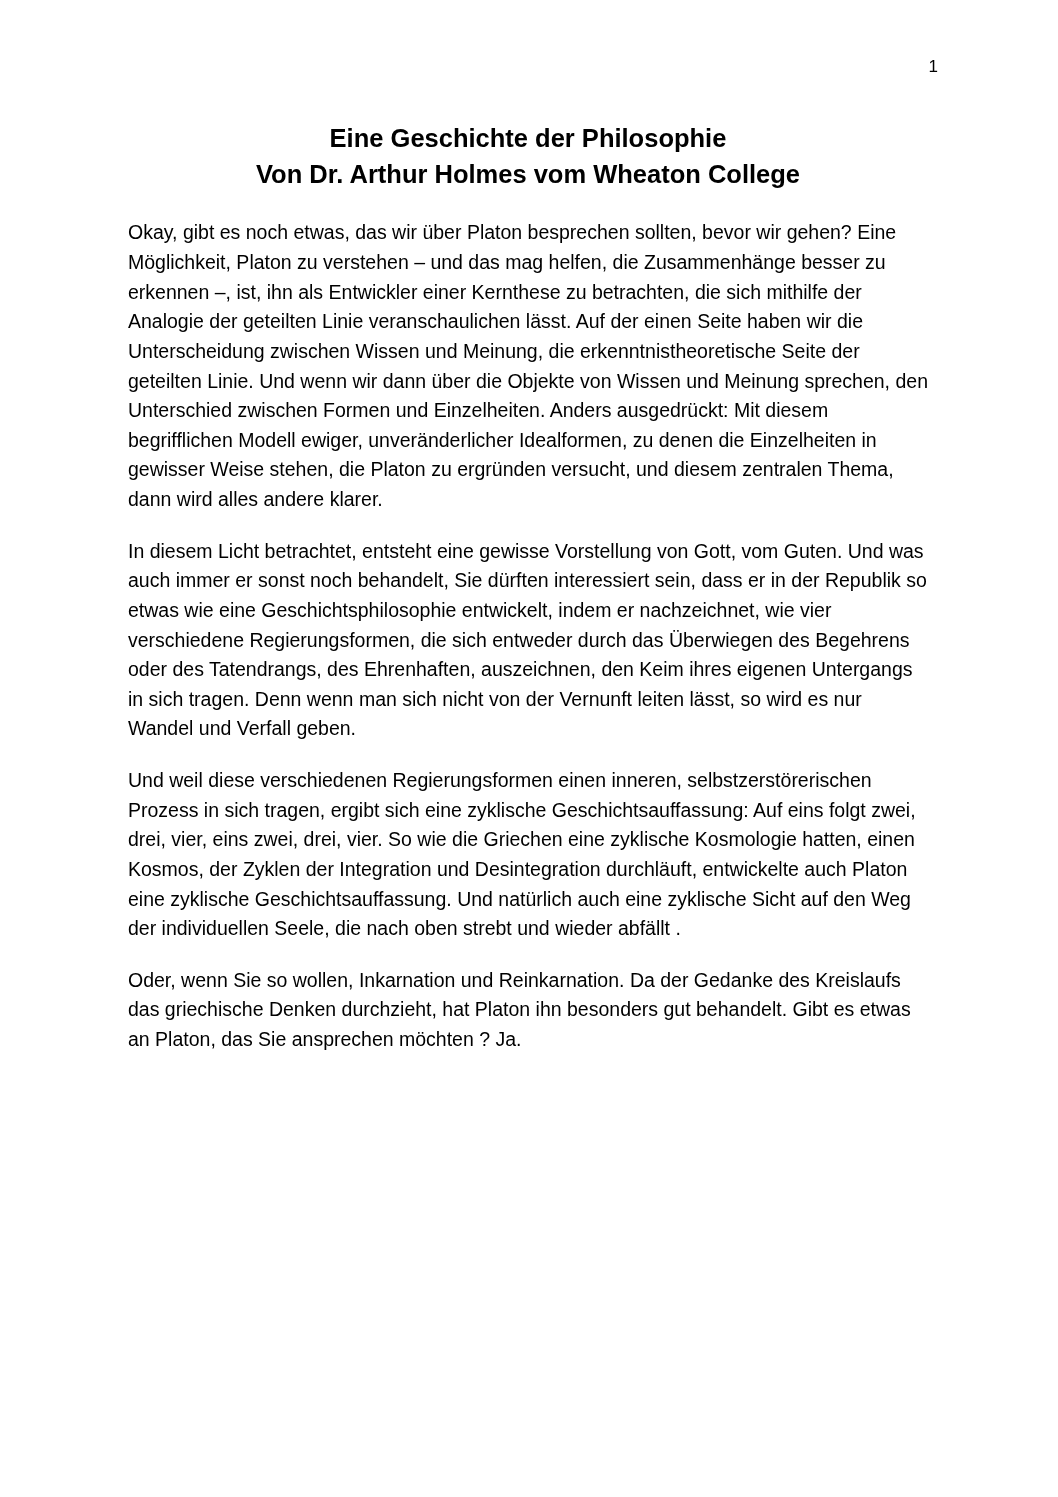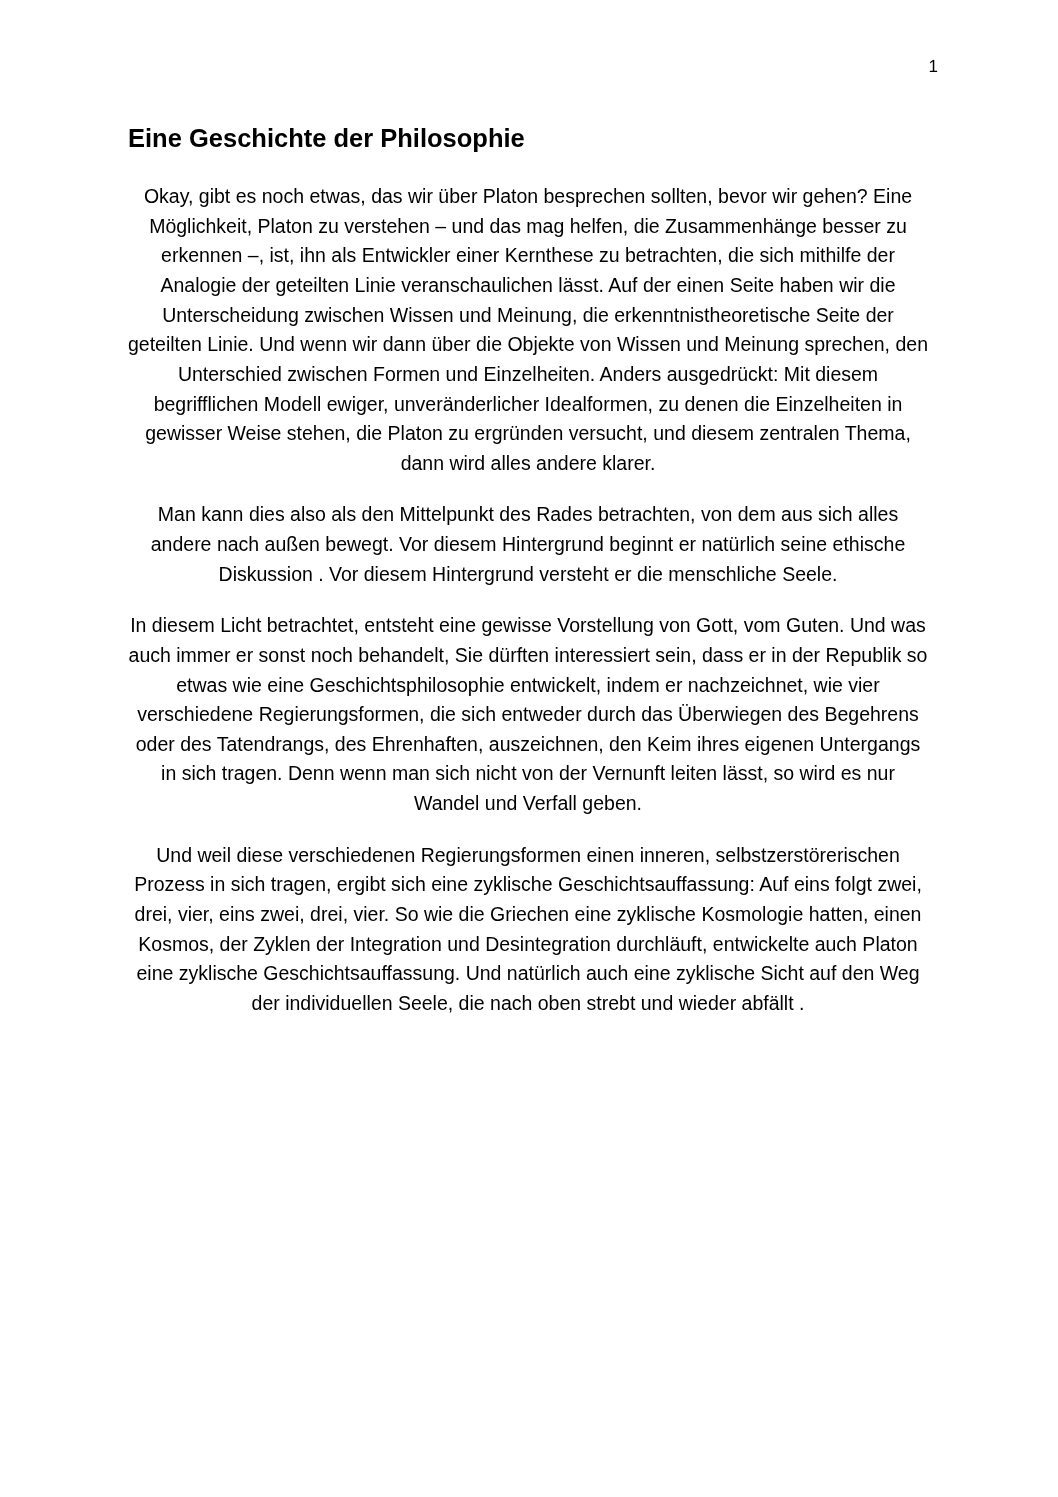--- a/index.html
+++ b/index.html
@@ -28,54 +28,55 @@
     line-height: 1;
     color: #000000;
   }
   .content {
     position: absolute;
     top: 120px;
     left: 128px;
     width: 800px;
   }
   .doc-title {
-    text-align: left;
+    text-align: center;
     font-weight: bold;
     font-size: 25.5px;
     line-height: 1.42;
     margin: 0 0 4px 0;
   }
   .doc-title .line {
     display: block;
     white-space: nowrap;
   }
   .body-text {
     margin: 22px 0 0 0;
     font-size: 19.5px;
     line-height: 1.52;
-    text-align: center;
+    text-align: left;
     color: #000000;
   }
   .body-text:first-of-type {
     margin-top: 26px;
   }
 </style>
 </head>
 <body>
 
 <div class="page">
 
   <div class="page-number">1</div>
 
   <div class="content">
 
     <h1 class="doc-title">
       <span class="line">Eine Geschichte der Philosophie</span>
+      <span class="line">Von Dr. Arthur Holmes vom Wheaton College</span>
     </h1>
 
     <p class="body-text">Okay, gibt es noch etwas, das wir über Platon besprechen sollten, bevor wir gehen? Eine Möglichkeit, Platon zu verstehen – und das mag helfen, die Zusammenhänge besser zu erkennen –, ist, ihn als Entwickler einer Kernthese zu betrachten, die sich mithilfe der Analogie der geteilten Linie veranschaulichen lässt. Auf der einen Seite haben wir die Unterscheidung zwischen Wissen und Meinung, die erkenntnistheoretische Seite der geteilten Linie. Und wenn wir dann über die Objekte von Wissen und Meinung sprechen, den Unterschied zwischen Formen und Einzelheiten. Anders ausgedrückt: Mit diesem begrifflichen Modell ewiger, unveränderlicher Idealformen, zu denen die Einzelheiten in gewisser Weise stehen, die Platon zu ergründen versucht, und diesem zentralen Thema, dann wird alles andere klarer.</p>
-    <p class="body-text">Man kann dies also als den Mittelpunkt des Rades betrachten, von dem aus sich alles andere nach außen bewegt. Vor diesem Hintergrund beginnt er natürlich seine ethische Diskussion . Vor diesem Hintergrund versteht er die menschliche Seele.</p>
     <p class="body-text">In diesem Licht betrachtet, entsteht eine gewisse Vorstellung von Gott, vom Guten. Und was auch immer er sonst noch behandelt, Sie dürften interessiert sein, dass er in der Republik so etwas wie eine Geschichtsphilosophie entwickelt, indem er nachzeichnet, wie vier verschiedene Regierungsformen, die sich entweder durch das Überwiegen des Begehrens oder des Tatendrangs, des Ehrenhaften, auszeichnen, den Keim ihres eigenen Untergangs in sich tragen. Denn wenn man sich nicht von der Vernunft leiten lässt, so wird es nur Wandel und Verfall geben.</p>
     <p class="body-text">Und weil diese verschiedenen Regierungsformen einen inneren, selbstzerstörerischen Prozess in sich tragen, ergibt sich eine zyklische Geschichtsauffassung: Auf eins folgt zwei, drei, vier, eins zwei, drei, vier. So wie die Griechen eine zyklische Kosmologie hatten, einen Kosmos, der Zyklen der Integration und Desintegration durchläuft, entwickelte auch Platon eine zyklische Geschichtsauffassung. Und natürlich auch eine zyklische Sicht auf den Weg der individuellen Seele, die nach oben strebt und wieder abfällt .</p>
+    <p class="body-text">Oder, wenn Sie so wollen, Inkarnation und Reinkarnation. Da der Gedanke des Kreislaufs das griechische Denken durchzieht, hat Platon ihn besonders gut behandelt. Gibt es etwas an Platon, das Sie ansprechen möchten ? Ja.</p>
 
   </div>
 
 </div>
 
 </body></html>

